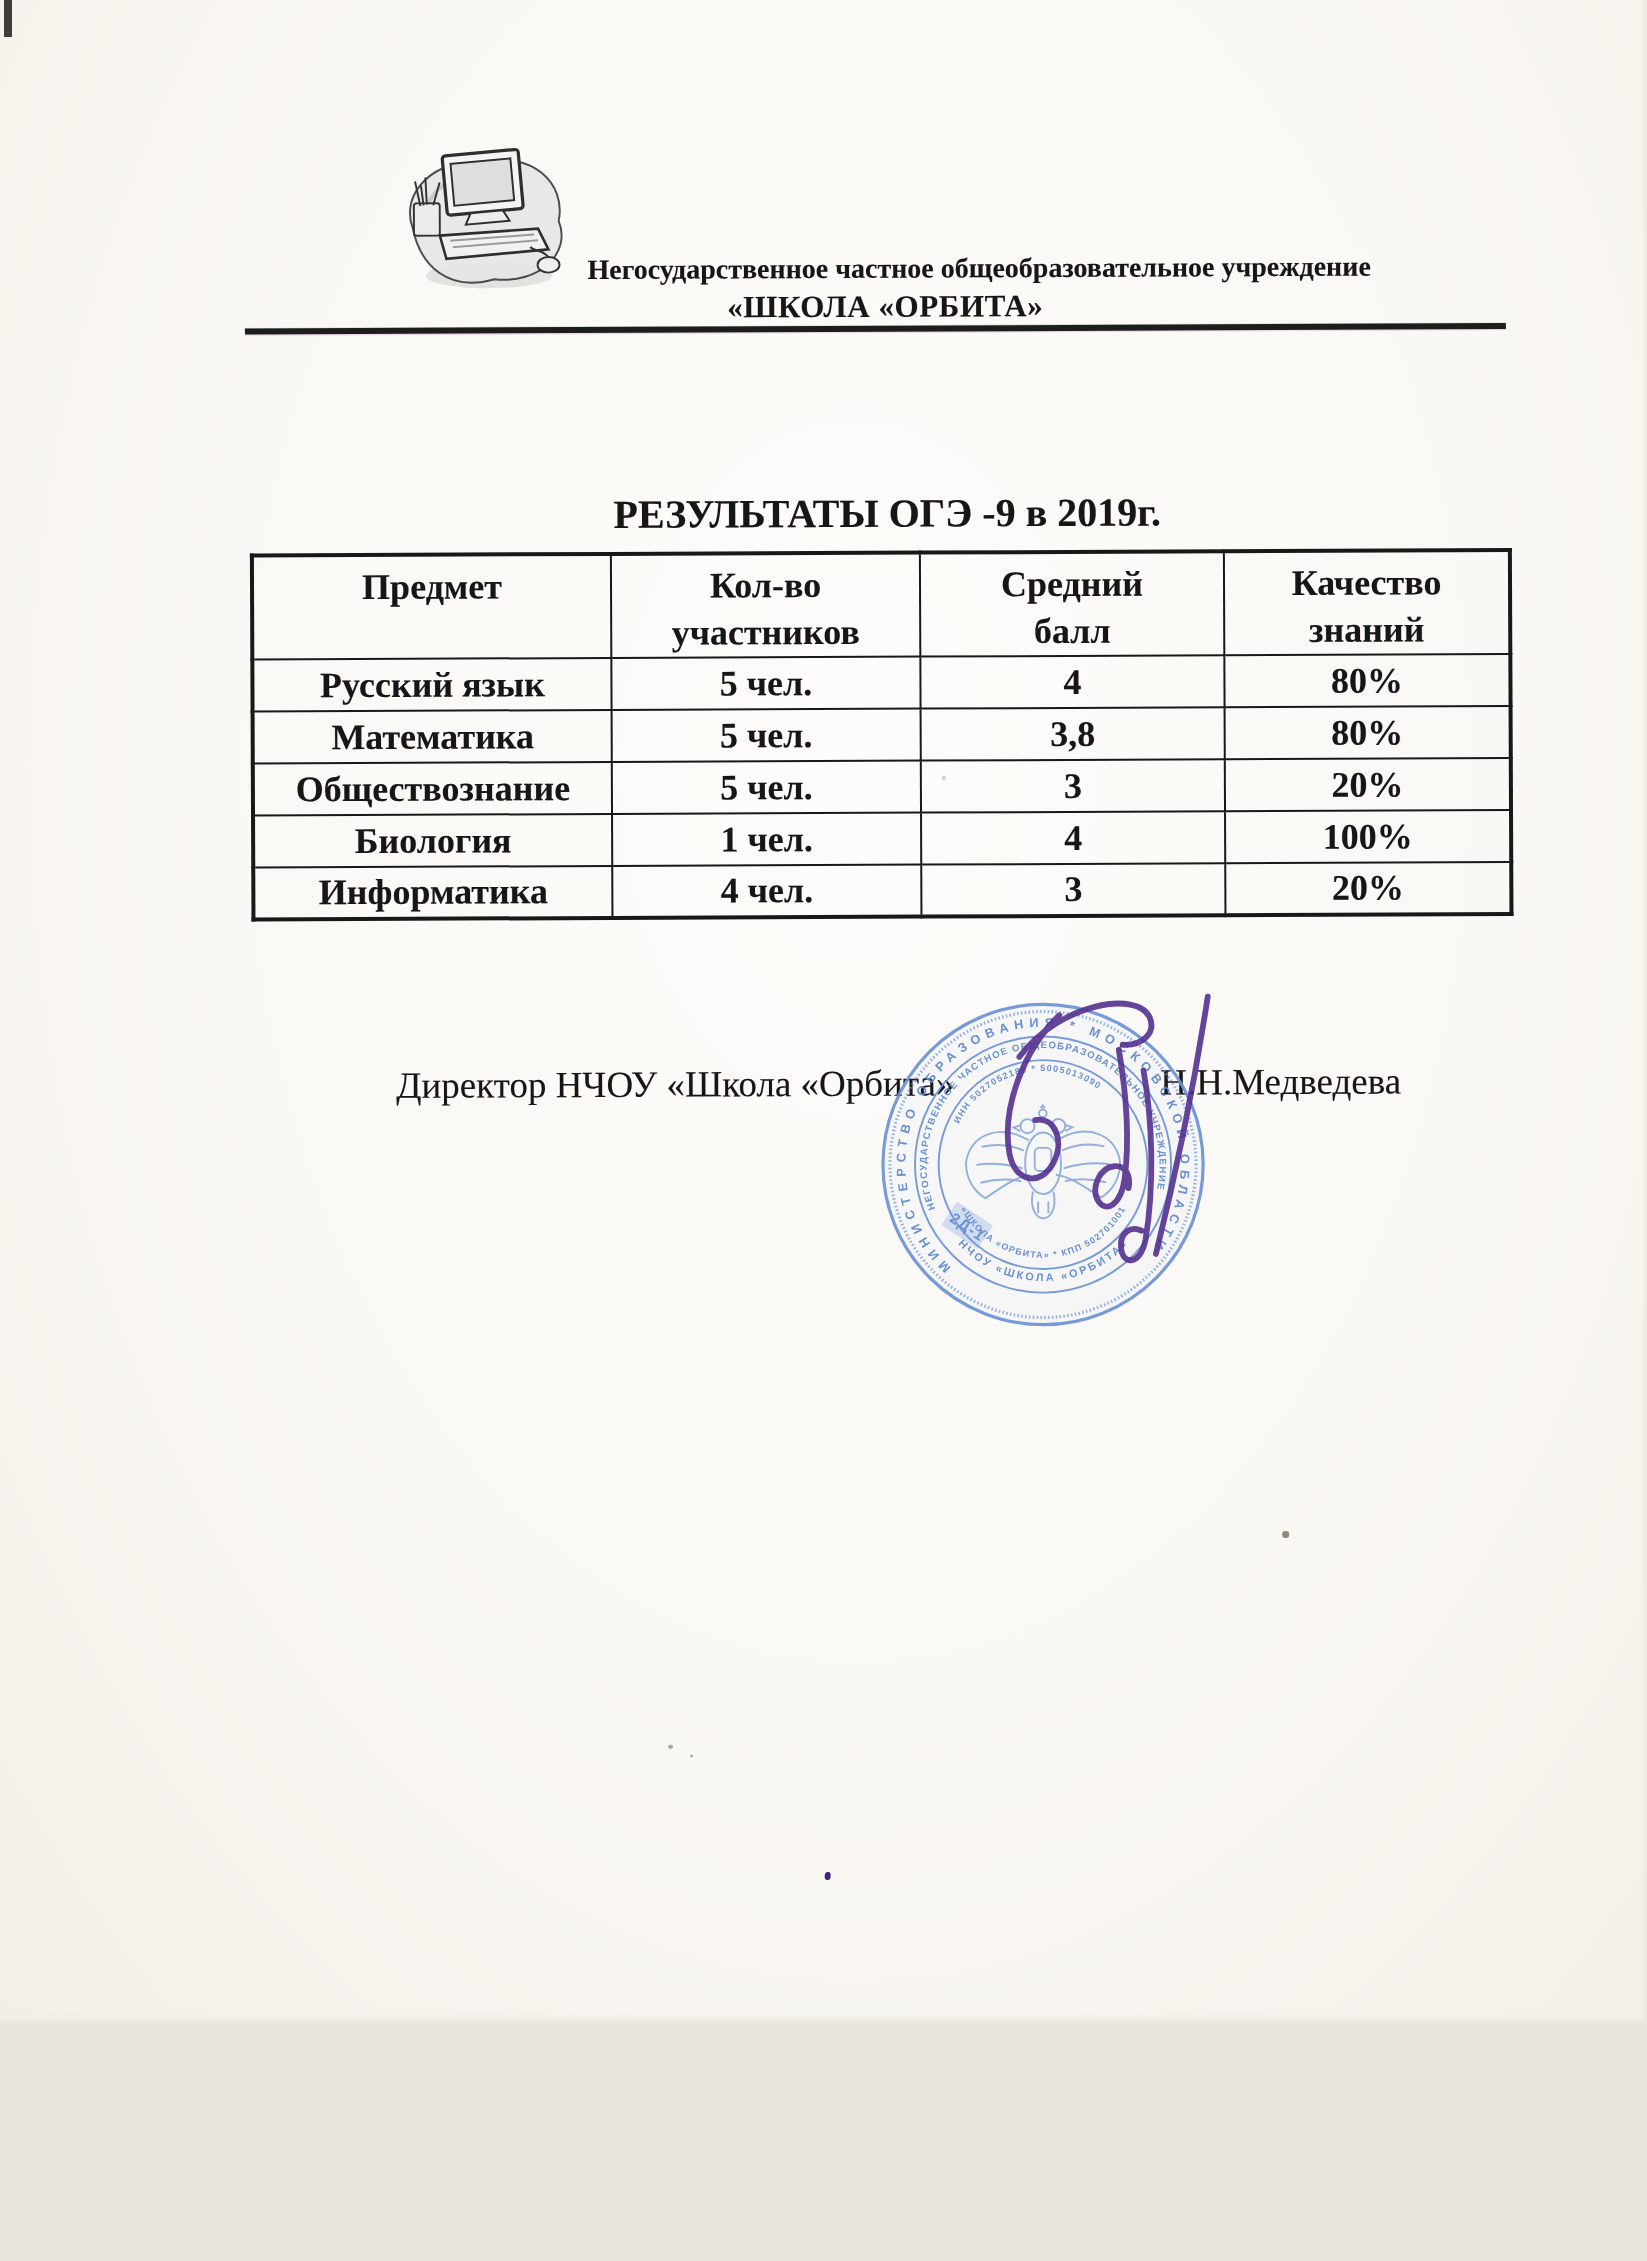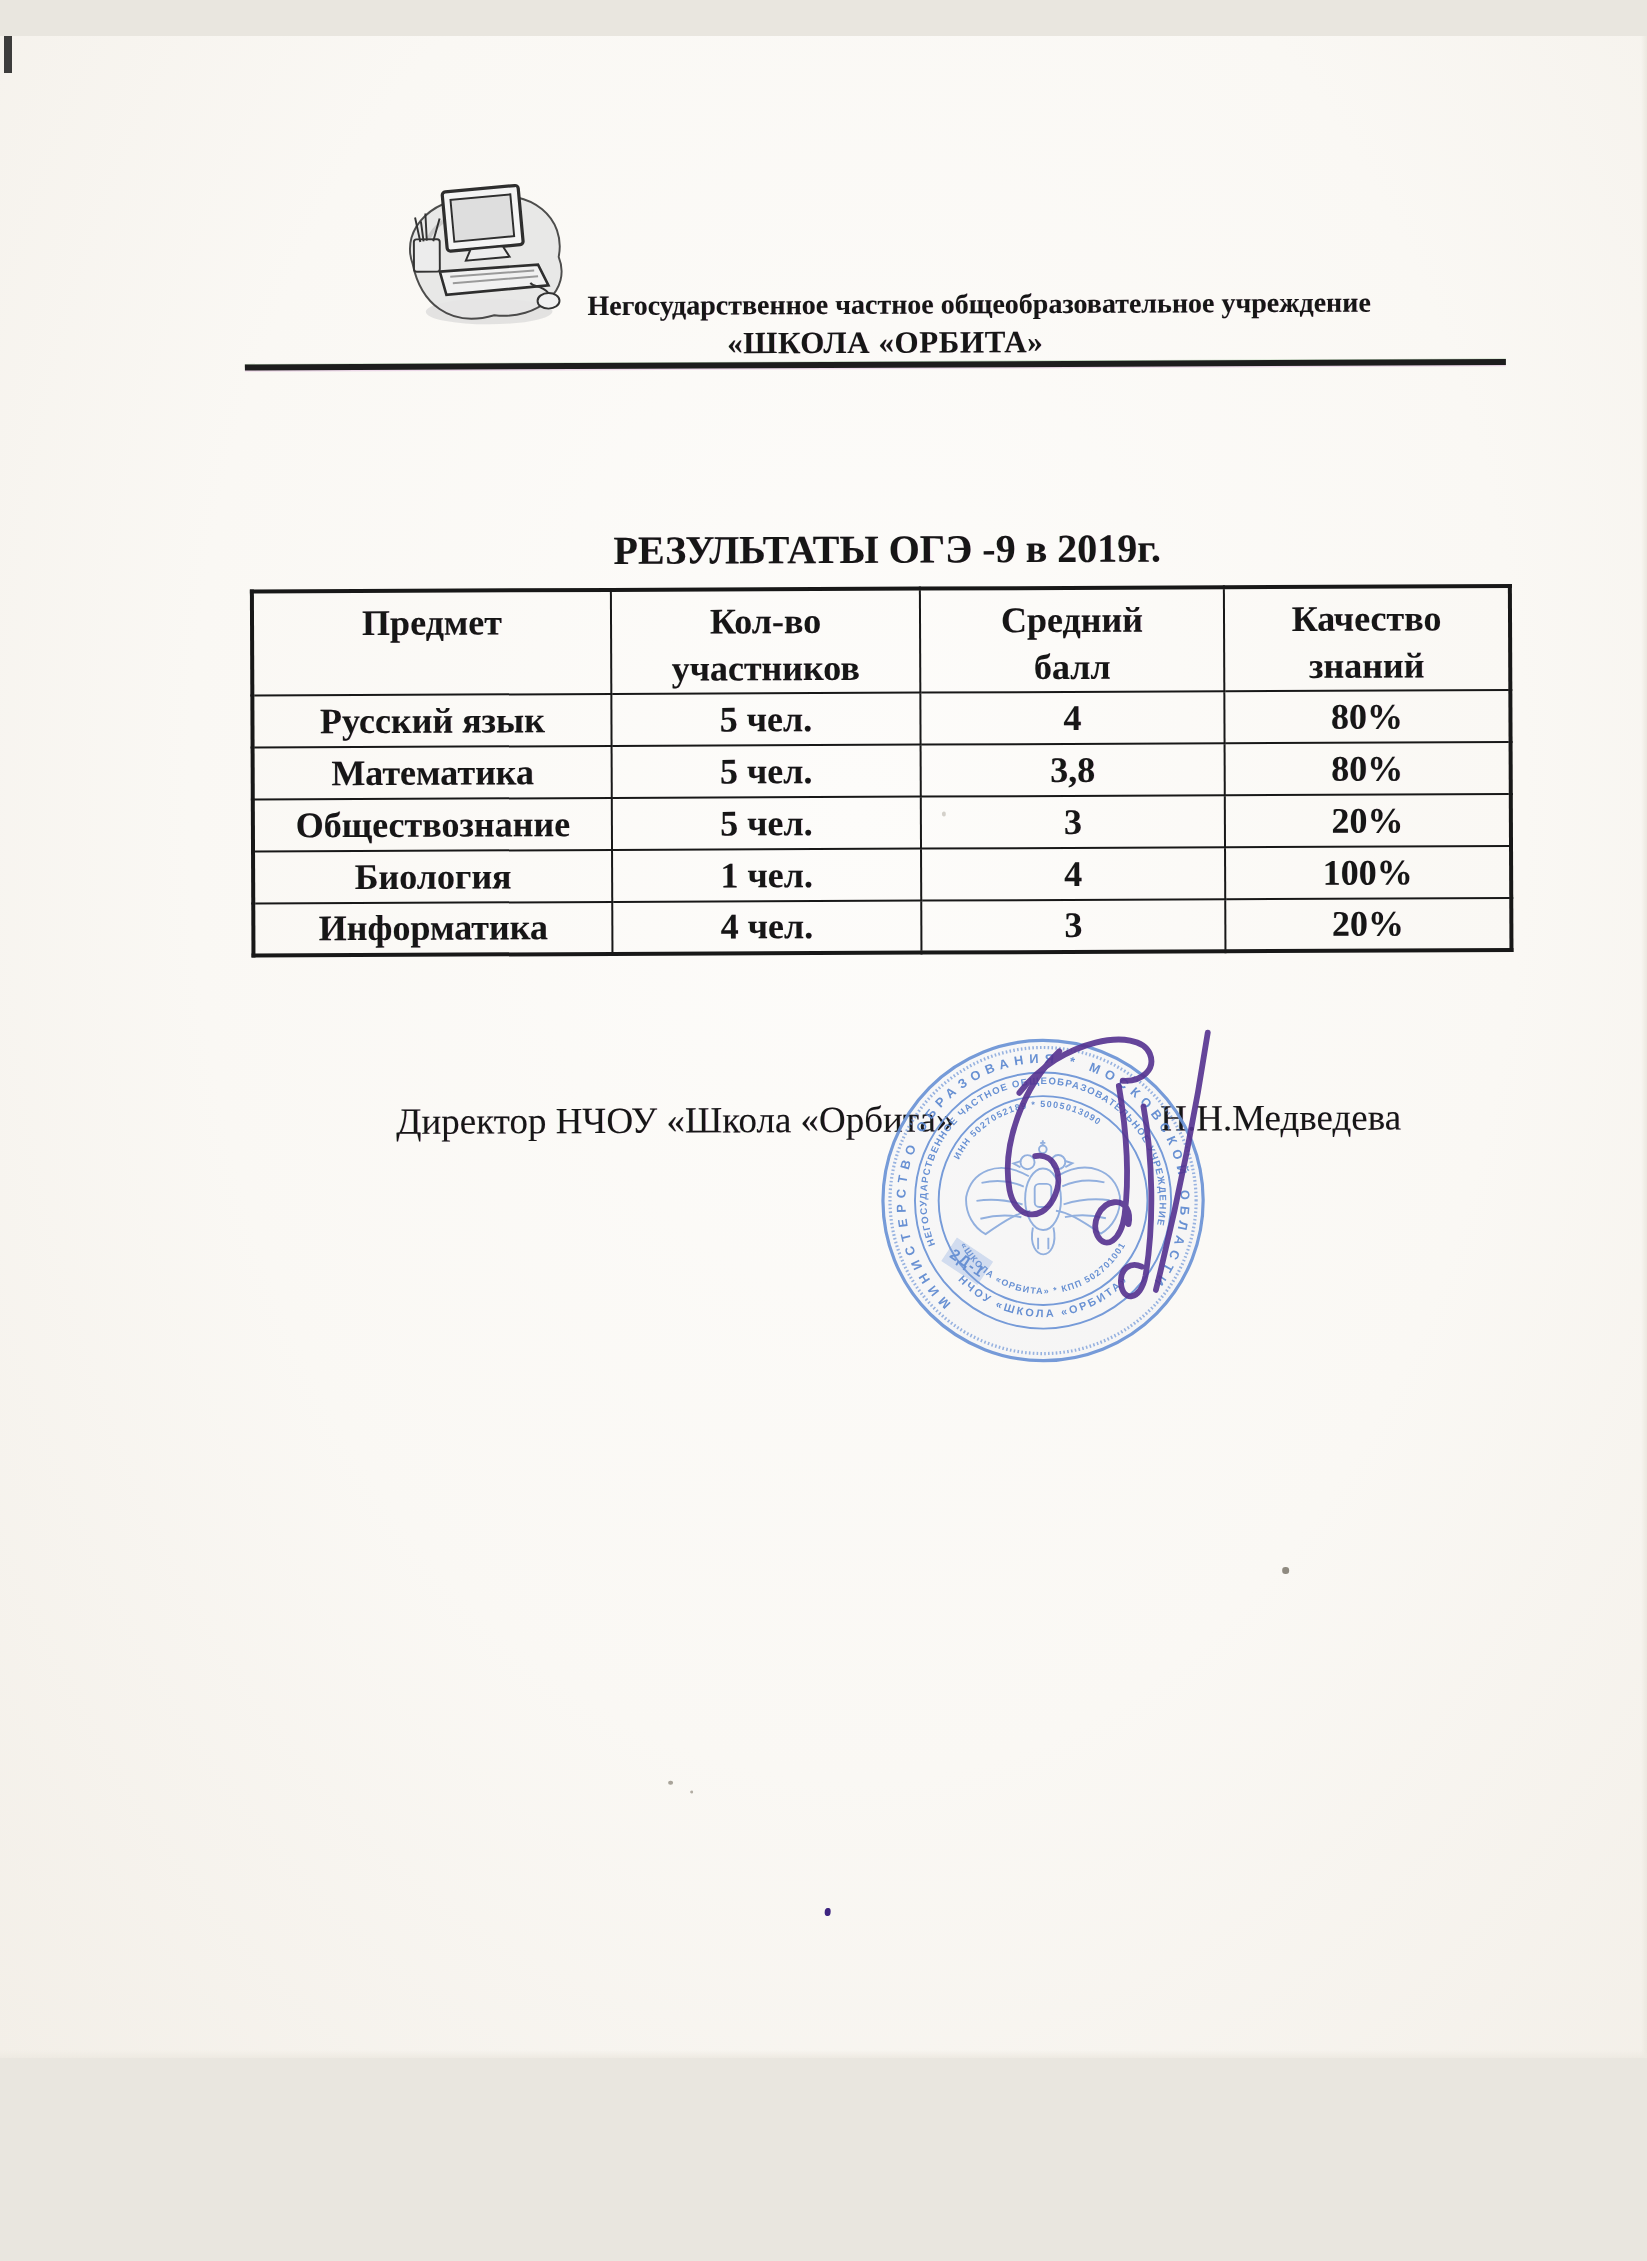--- a/index.html
+++ b/index.html
@@ -1,19 +1,19 @@
 <!DOCTYPE html>
 <html style="font-size:10.3px"><head>
 <meta charset="utf-8">
 <style>
   html,body{margin:0;padding:0;background:#e9e6df;}
   .page{
     position:relative; width:1647px; height:2022px; overflow:hidden;
     background:radial-gradient(ellipse at 52% 38%, #fdfcfa 0%, #faf8f4 55%, #f3efe8 100%);
-    font-family:"Liberation Serif","DejaVu Serif",serif; color:#161616;margin-top:36px;
+    font-family:"Liberation Serif","DejaVu Serif",serif; color:#161616;
   }
   .content{position:absolute; inset:0; transform:rotate(-0.25deg); transform-origin:50% 40%;}
   .ink{color:#161616; text-shadow:0.4px 0 0 rgba(185,70,185,0.28), -0.4px 0 0 rgba(70,160,70,0.22);}
   
   .logo{position:absolute; left:388px; top:137px; width:194px; height:168px;}
   .org1{position:absolute; left:574px; top:253px; width:815px; text-align:center;
         font-size:28px; font-weight:bold; white-space:nowrap;}
   .org2{position:absolute; left:690px; top:289px; width:395px; text-align:center;
         font-size:31px; font-weight:bold; letter-spacing:0.6px; white-space:nowrap;}
   .rule{position:absolute; left:247px; top:326px; width:1261px; height:5.8px; background:#1d1d1d;

